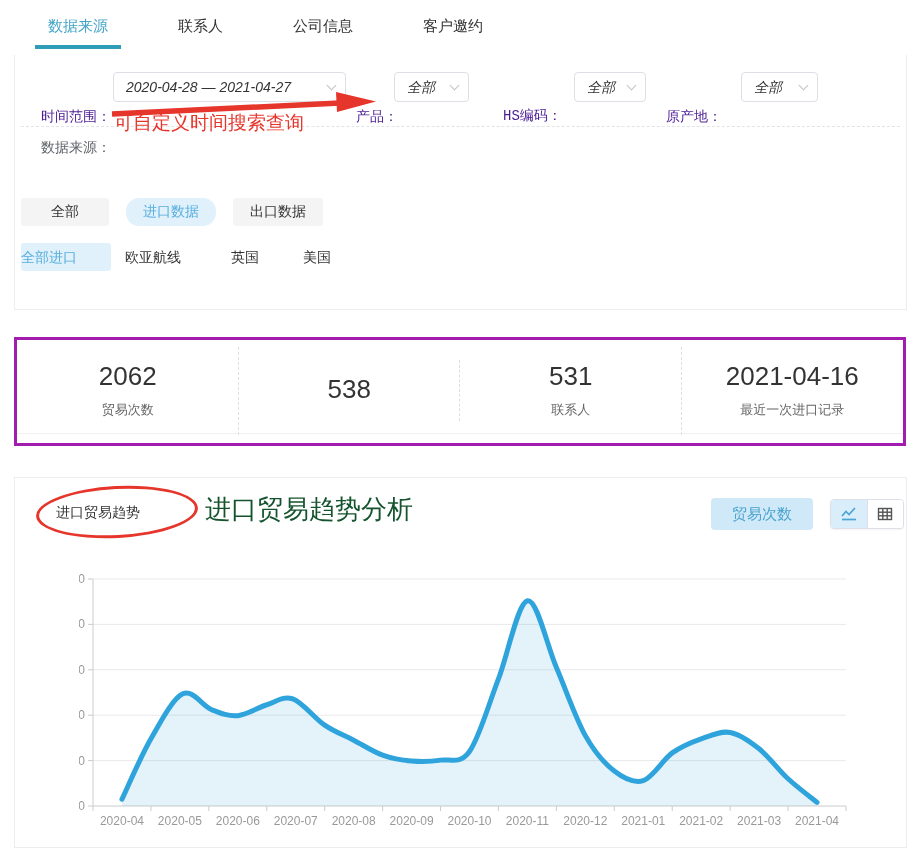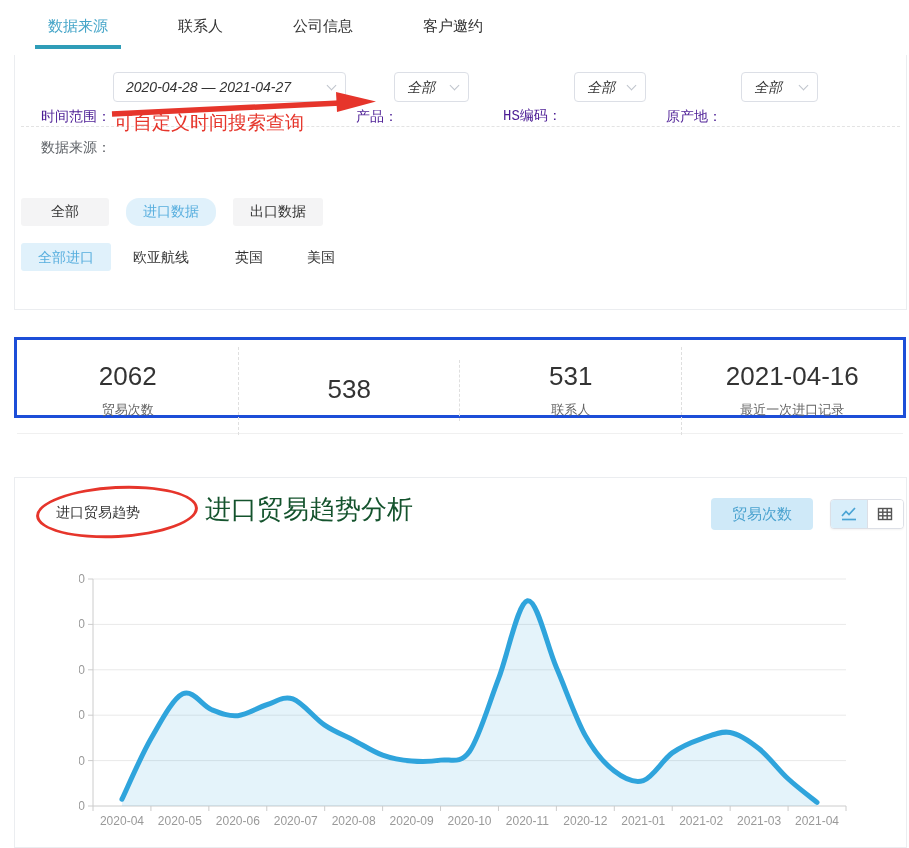--- a/index.html
+++ b/index.html
@@ -32,29 +32,29 @@
   .ds-row { position:absolute; left:26px; top:84px; font-size:14px; color:#5f6368; }
 
   .src-row { position:absolute; left:0; top:143px; height:28px; width:100%; }
   .chip { position:absolute; top:0; height:28px; border:none; border-radius:3px; background:#f4f4f5; color:#333; font-size:14px; cursor:pointer; font-family:inherit; }
   .chip.on { background:#e0f1fb; color:#57aede; }
   .chip-all { left:6px; width:88px; }
   .chip-imp { left:111px; width:90px;border-radius:13px; }
   .chip-exp { left:218px; width:90px; }
 
   .route-row { position:absolute; left:0; top:188px; height:28px; width:100%; }
-  .route { position:absolute; top:0; height:28px; line-height:28px; text-align:center; font-size:14px; color:#333; cursor:pointer; }
+  .route { position:absolute; top:0; height:28px; line-height:28px; text-align:left; font-size:14px; color:#333; cursor:pointer; }
   .route.on { background:#e0f1fb; color:#57aede; border-radius:3px; }
   .rt1 { left:6px; width:90px; }
   .rt2 { left:110px; width:72px; }
   .rt3 { left:216px; width:36px; }
   .rt4 { left:288px; width:36px; }
 
   
-  .stats-wrap { position:absolute; left:14px; top:337px; width:892px; height:81px; border:3px solid #1d4ed8; background:#fff; }
+  .stats-wrap { position:absolute; left:14px; top:337px; width:892px; height:109px; border:3px solid #a21caf; background:#fff; }
   .stats-panel { display:flex; align-items:center; height:92px; margin-top:2px; border-bottom:1px solid #f0f0f0; }
   .stat { flex:1; text-align:center; position:relative; padding-top:4px; }
   .stat:not(:last-child)::after { content:''; position:absolute; right:0; top:-10px; bottom:-16px; border-right:1px dashed #dfdfdf; }
   .stat-value { font-size:26px; color:#333; }
   .stat-label { font-size:13px; color:#666; margin-top:9px; }
 
   
   .chart-title { position:absolute; left:41px; top:26px; font-size:14px; color:#333; }
   .metric-btn { position:absolute; left:696px; top:20px; width:102px; height:32px; background:#cfe9f8; color:#4aa2cf; font-size:15px; border:none; border-radius:4px; cursor:pointer; font-family:inherit; }
   .toggle-group { position:absolute; left:815px; top:21px; width:74px; height:30px; border:1px solid #dcdfe6; border-radius:4px; display:flex; overflow:hidden; background:#fff; box-shadow:0 1px 2px rgba(0,0,0,0.05); }

